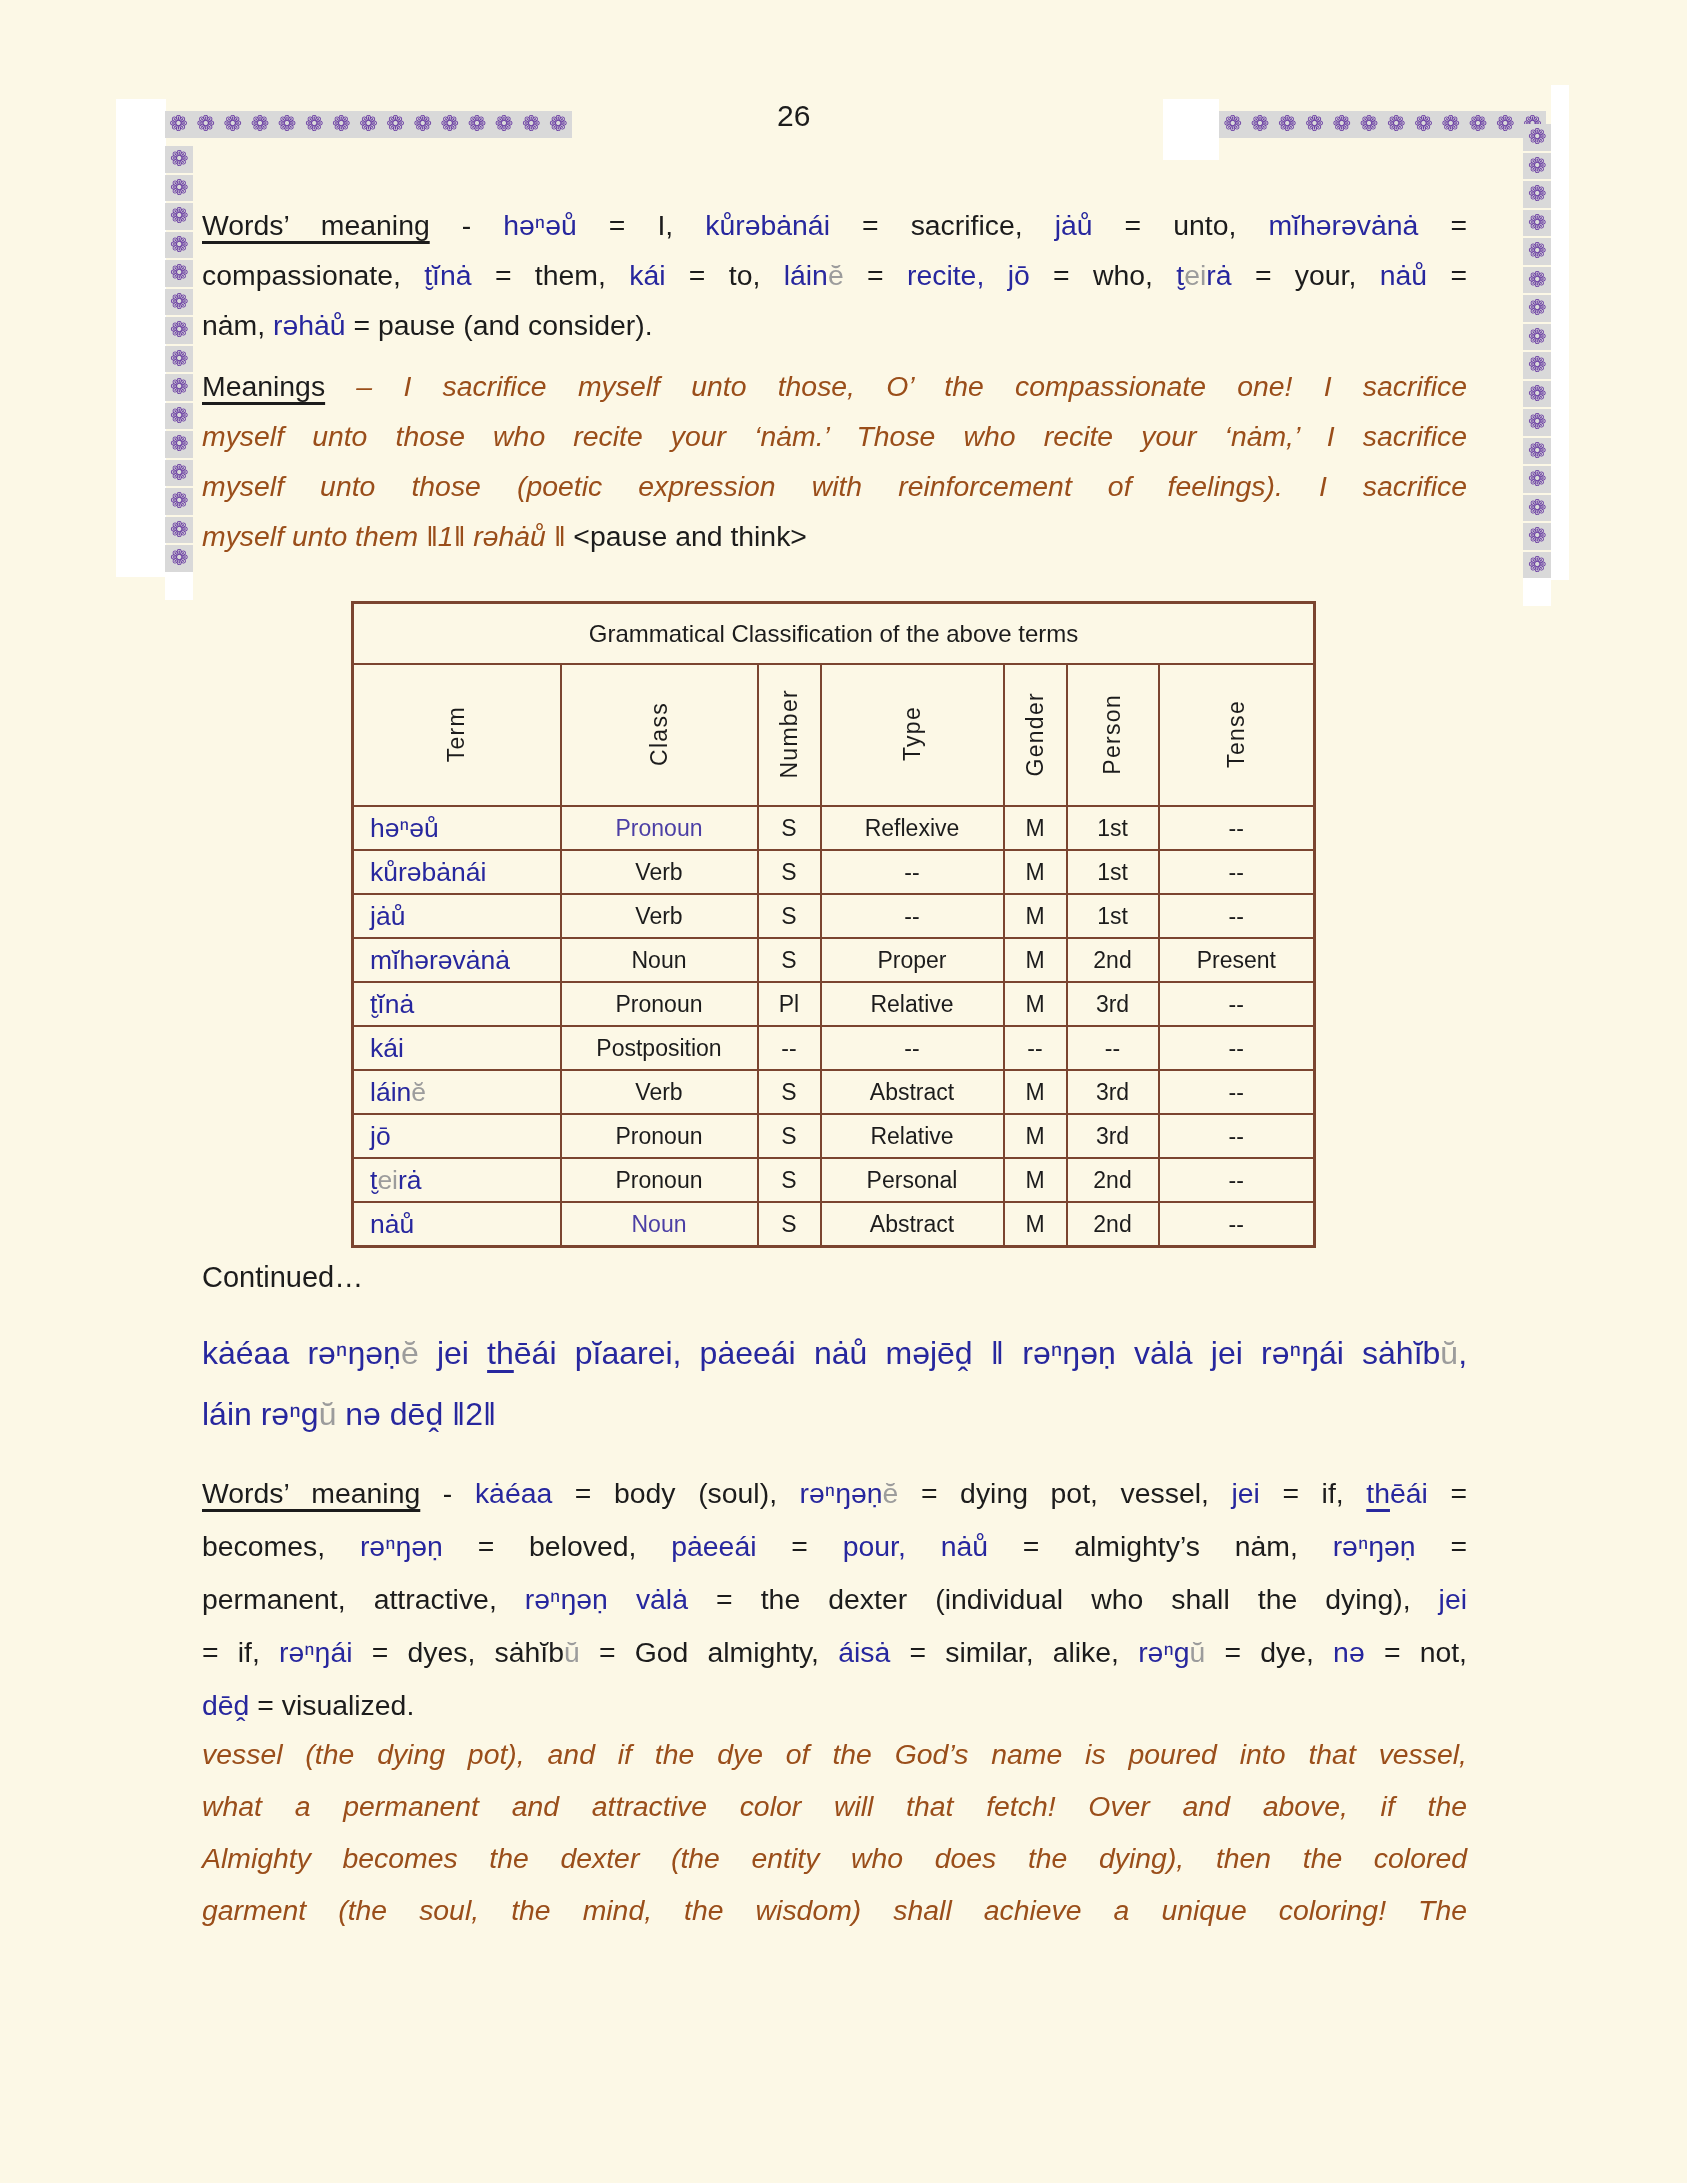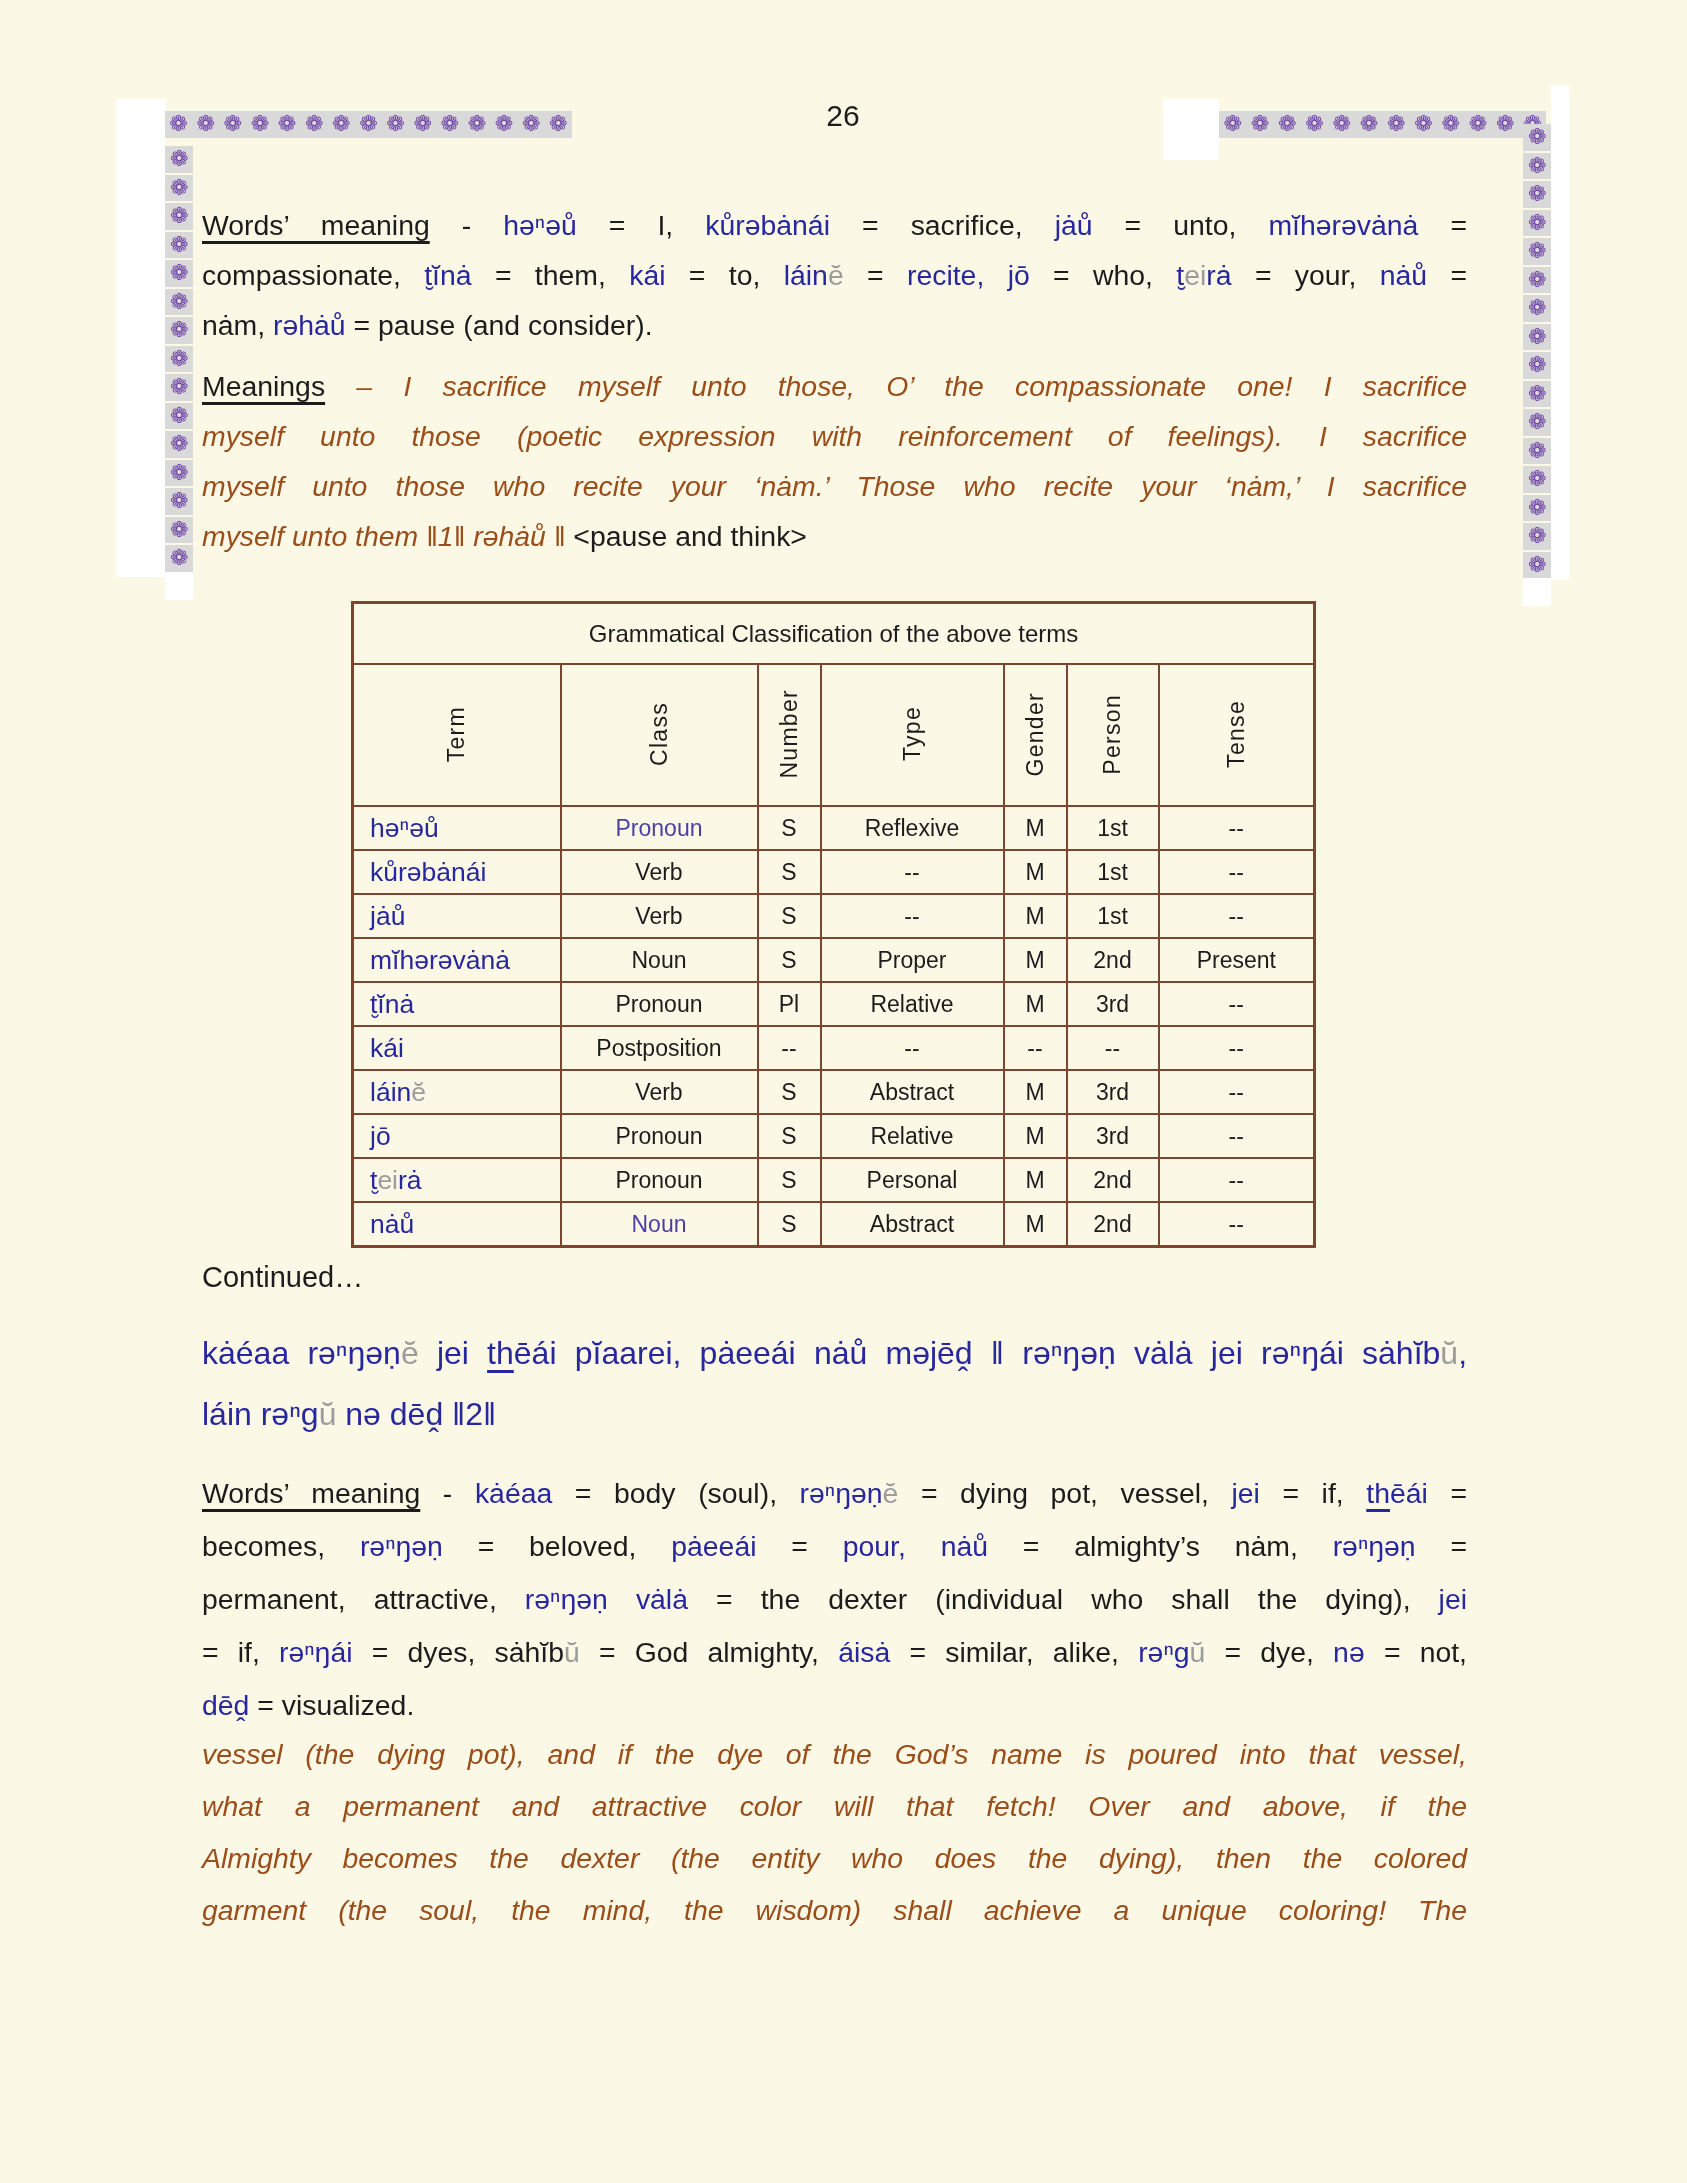--- a/index.html
+++ b/index.html
@@ -5,21 +5,21 @@
   html,body{margin:0;padding:0;}
   body{width:1687px;height:2183px;background:#FCF8E6;position:relative;overflow:hidden;
        font-family:"Liberation Sans","DejaVu Sans",sans-serif;color:#1C1C1C;}
   .wr{position:absolute;background:#FFFFFF;}
   .wr-left{left:116px;top:99px;width:50px;height:478px;}
   .wr-right{left:1551px;top:85px;width:18px;height:495px;}
   .wr-rstrip{left:1163px;top:99px;width:56px;height:61px;}
   .wr-lcolend{left:165px;top:568px;width:28.4px;height:32px;}
   .wr-rcolend{left:1523px;top:574px;width:28.4px;height:32px;}
 
-  .pagenum{position:absolute;left:777px;top:99px;width:132px;text-align:center;
+  .pagenum{position:absolute;left:777px;top:99px;width:132px;text-align:left;
            font-size:30px;color:#1C1C1C;}
 
   .strip{position:absolute;top:111px;height:27px;background:#D9D9D9;display:flex;
          justify-content:space-around;align-items:center;}
   .strip-l{left:165px;width:407px;}
   .strip-r{left:1219px;width:327px;}
   .vcol{position:absolute;width:28.4px;display:flex;flex-direction:column;gap:2px;}
   .vcol-l{left:165px;top:146px;}
   .vcol-r{left:1523px;top:124px;}
   .vcol .fcell{width:28.4px;height:26.5px;background:#D9D9D9;display:flex;align-items:center;justify-content:center;}
@@ -194,22 +194,22 @@
       </span>
     </div>
 
   <div class="para p1">
       <div class="line"><span class="c-k c-u">Words’ meaning</span><span class="c-k"> - </span><span class="c-b">həⁿəů</span><span class="c-k"> = I, </span><span class="c-b">kůrəbȧnái</span><span class="c-k"> = sacrifice, </span><span class="c-b">jȧů</span><span class="c-k"> = unto, </span><span class="c-b">mĭhərəvȧnȧ</span><span class="c-k"> =</span></div>
       <div class="line"><span class="c-k">compassionate, </span><span class="c-b">t̮ĭnȧ</span><span class="c-k"> = them, </span><span class="c-b">kái</span><span class="c-k"> = to, </span><span class="c-b">láin</span><span class="c-g">ĕ</span><span class="c-k"> = </span><span class="c-b">recite,</span><span class="c-k"> </span><span class="c-b">jō</span><span class="c-k"> = who, </span><span class="c-b">t̮</span><span class="c-g">ei</span><span class="c-b">rȧ</span><span class="c-k"> = your, </span><span class="c-b">nȧů</span><span class="c-k"> =</span></div>
       <div class="line last"><span class="c-k">nȧm, </span><span class="c-b">rəhȧů</span><span class="c-k"> = pause (and consider).</span></div>
     </div>
   <div class="para m1">
       <div class="line"><span class="c-k c-u">Meanings</span><span class="c-n"> – </span><span class="c-n">I sacrifice myself unto those, O’ the compassionate one! I sacrifice</span></div>
+      <div class="line"><span class="c-n">myself unto those who recite your ‘nȧm.’ Those who recite your ‘nȧm,’ I sacrifice</span></div>
       <div class="line"><span class="c-n">myself unto those (poetic expression with reinforcement of feelings). I sacrifice</span></div>
-      <div class="line"><span class="c-n">myself unto those who recite your ‘nȧm.’ Those who recite your ‘nȧm,’ I sacrifice</span></div>
       <div class="line last"><span class="c-n">myself unto them ǁ1ǁ rəhȧů ǁ </span><span class="c-k">&lt;pause and think&gt;</span></div>
     </div>
 
   <table class="gtable">
     <colgroup>
       <col class="w1">
         <col class="w2">
         <col class="w3">
         <col class="w4">
         <col class="w5">

